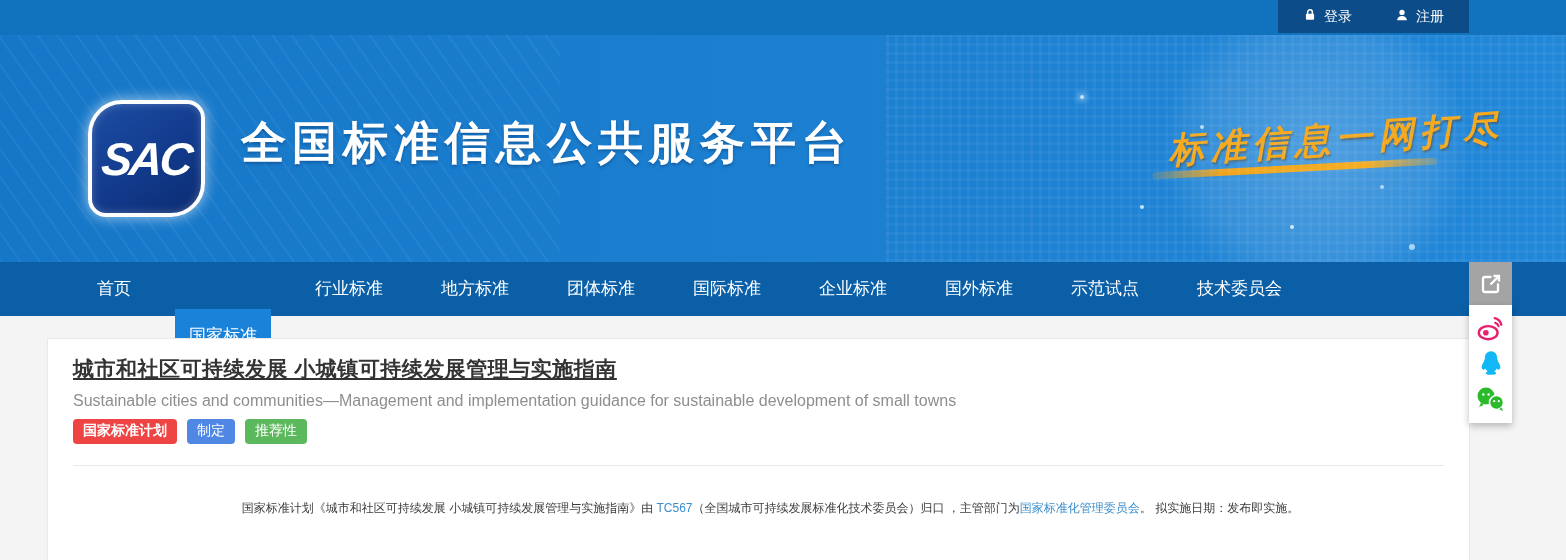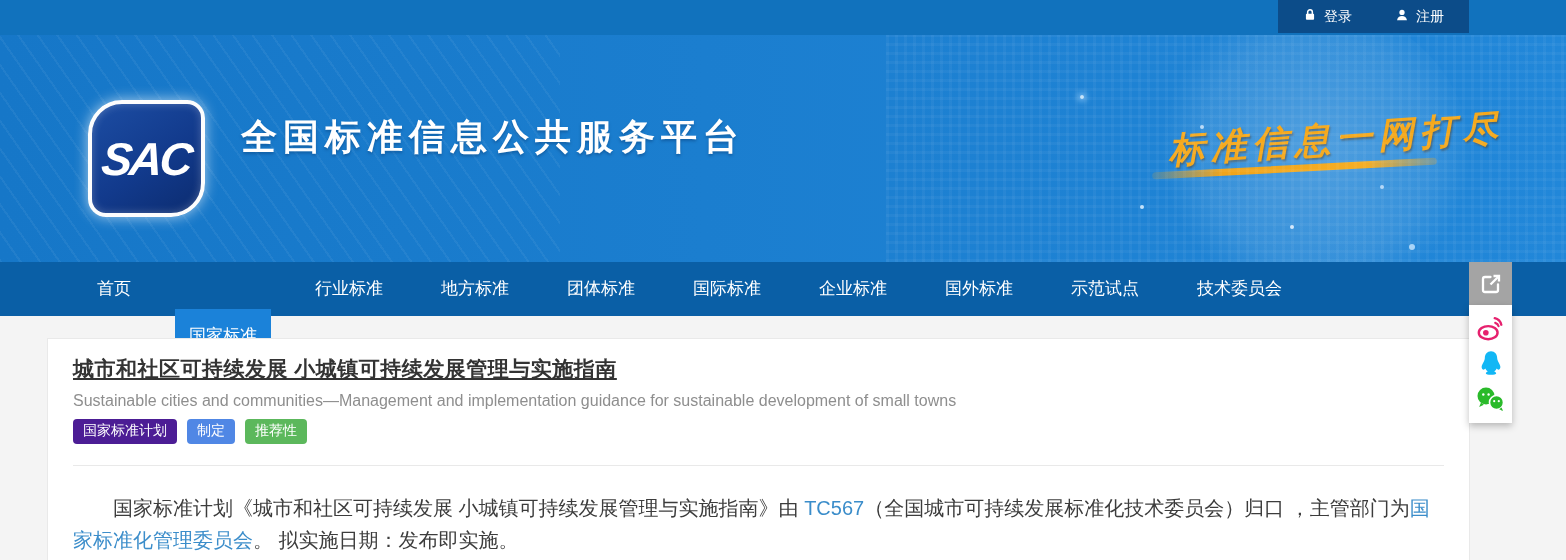--- a/index.html
+++ b/index.html
@@ -32,21 +32,21 @@
       260px 40px 0 0 rgba(220,240,255,.9), 330px 150px 0 1px rgba(200,230,255,.8),
       40px 180px 0 0 rgba(220,240,255,.7), 210px 130px 0 0 rgba(225,240,255,.9),
       300px 90px 0 0 rgba(205,230,255,.8), 120px 30px 0 0 rgba(215,235,255,.8); }
   .logo-badge { position:absolute; left:88px; top:65px; width:117px; height:117px;
     background:linear-gradient(145deg,#1c4da3 0%,#123a8c 55%,#0c2c70 100%);
     border:4px solid #fdfdfd; border-radius:34px 18px 34px 18px;
     box-shadow:0 0 14px rgba(255,255,255,.65), inset 0 0 8px rgba(255,255,255,.25);
     display:flex; align-items:center; justify-content:center; }
   .logo-badge span { color:#fff; font-size:46px; font-weight:bold; font-style:italic;
     letter-spacing:-3px; transform:skewX(-6deg); }
-  .site-title { position:absolute; left:241px; top:78px; color:#fff; font-size:36px;
+  .site-title { position:absolute; left:241px; top:78px; color:#fff; font-size:45px;
     font-weight:bold; letter-spacing:6px; text-shadow:0 2px 3px rgba(0,40,90,.35); white-space:pre; }
   .site-subtitle { position:absolute; left:243px; top:136px; color:#fff; font-size:17px;
     font-weight:bold; letter-spacing:.4px; white-space:pre; text-shadow:0 1px 2px rgba(0,40,90,.3); }
   .slogan { position:absolute; left:1168px; top:80px; color:#f5a81b; font-size:36px;
     font-weight:bold; font-style:italic; letter-spacing:6px; transform:rotate(-4deg);
     text-shadow:1px 2px 2px rgba(90,45,0,.4); white-space:pre; }
   .slogan-underline { position:absolute; left:1152px; top:130px; width:285px; height:7px;
     border-radius:4px; transform:rotate(-3deg);
     background:linear-gradient(90deg, rgba(245,168,27,.15), #f0a41a 25%, #f5ae25 75%, rgba(245,168,27,.25)); }
 
@@ -67,26 +67,26 @@
   .share-panel .s-icon { width:32px; height:32px; display:flex; align-items:center;
     justify-content:center; cursor:pointer; }
 
   
   .card { position:absolute; left:47px; top:338px; width:1423px; height:245px;
     background:#fff; border:1px solid #e9e9e9; padding:16px 25px 0 25px; }
   .doc-title { color:#333; font-size:21px; font-weight:600; letter-spacing:.5px;text-decoration:underline; }
   .doc-subtitle { margin-top:9px; color:#8e8e8e; font-size:16px; }
   .tag-row { margin-top:9px; display:flex; gap:10px; }
   .tag { color:#fff; font-size:14px; padding:3px 10px 4px; border-radius:4px; white-space:nowrap; }
-  .tag-plan { background:#4c1d95; }
+  .tag-plan { background:#ef4444;font-weight:bold; }
   .tag-develop { background:#5087e5;font-family:Liberation Mono, monospace; }
   .tag-recommend { background:#5cb85c; }
   .divider { margin-top:21px; border-top:1px solid #e9e9e9; height:0; }
-  .body-text { margin-top:26px; color:#3c3c3c; font-size:20px; line-height:32px;
-    text-indent:2em; }
+  .body-text { margin-top:26px; color:#3c3c3c; font-size:12px; line-height:32px;
+    text-indent:2em;text-align:center; }
   .body-text a { color:#3b8dca; text-decoration:none; cursor:pointer; }
 </style>
 </head>
 <body>
 
 <div class="stage">
 
   <div class="topbar">
     <button class="auth-btn btn-login">
       <span>

